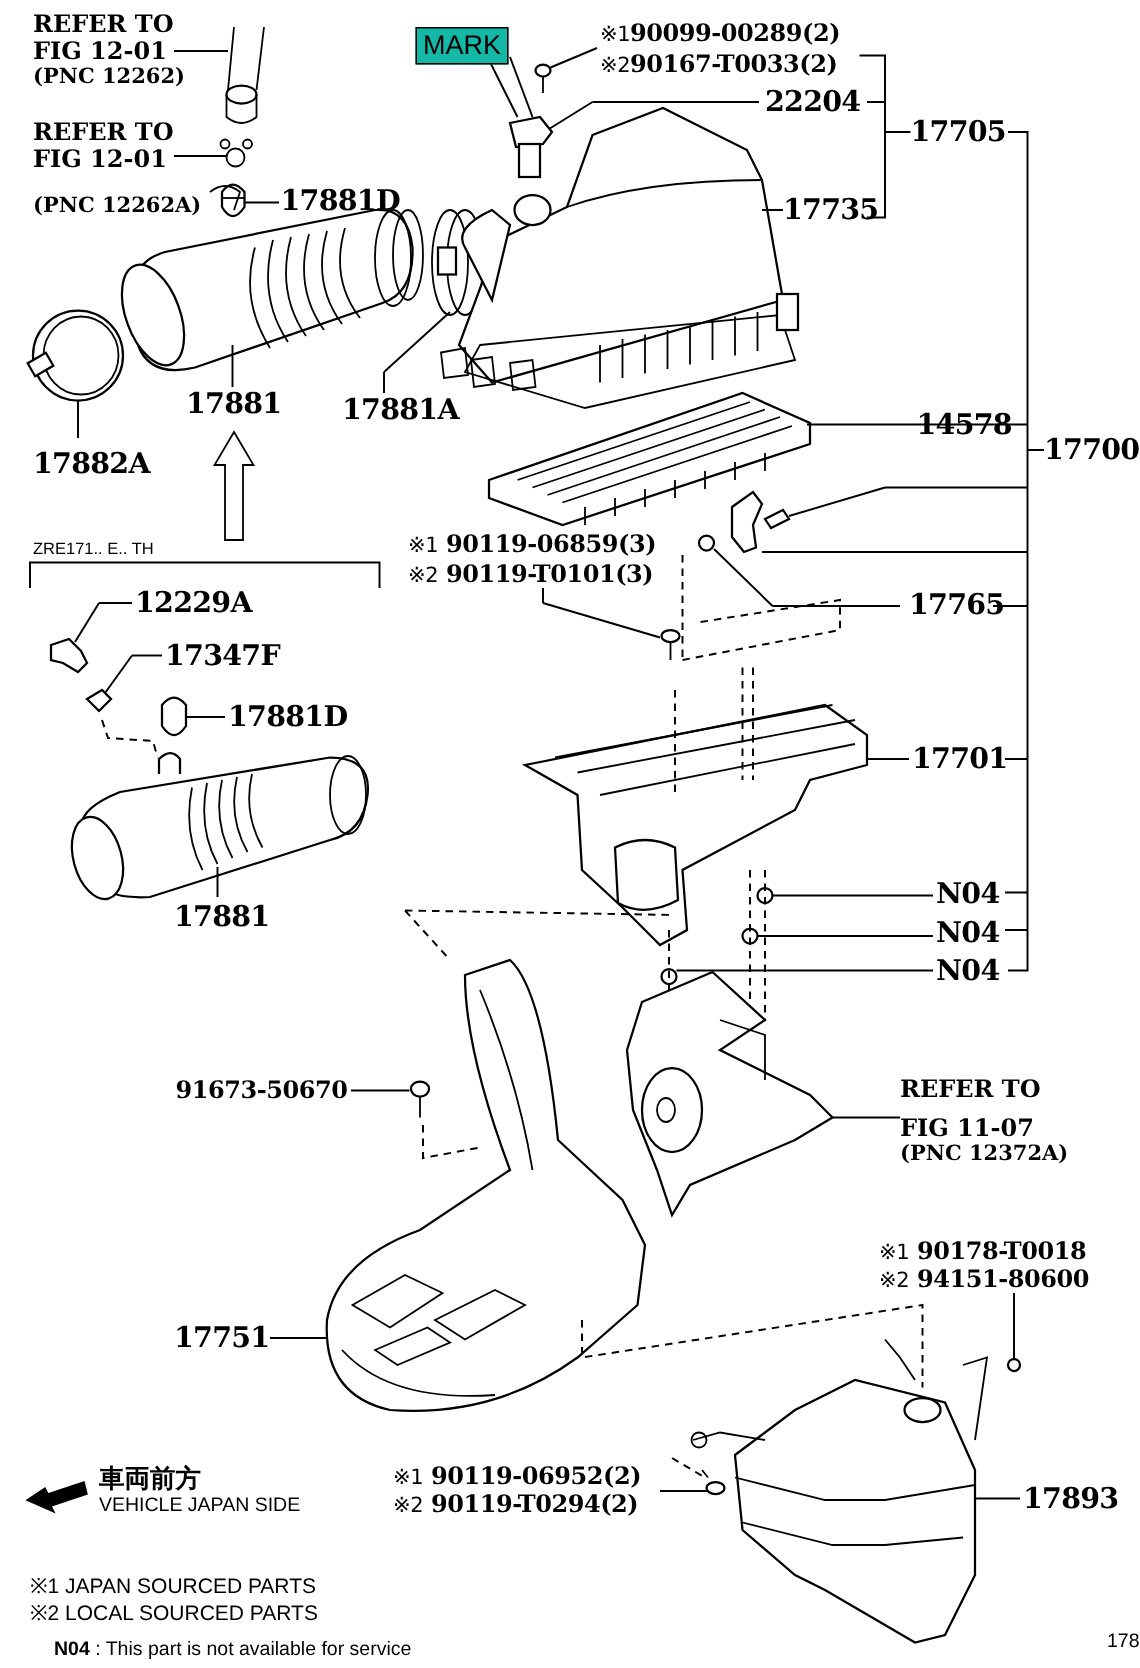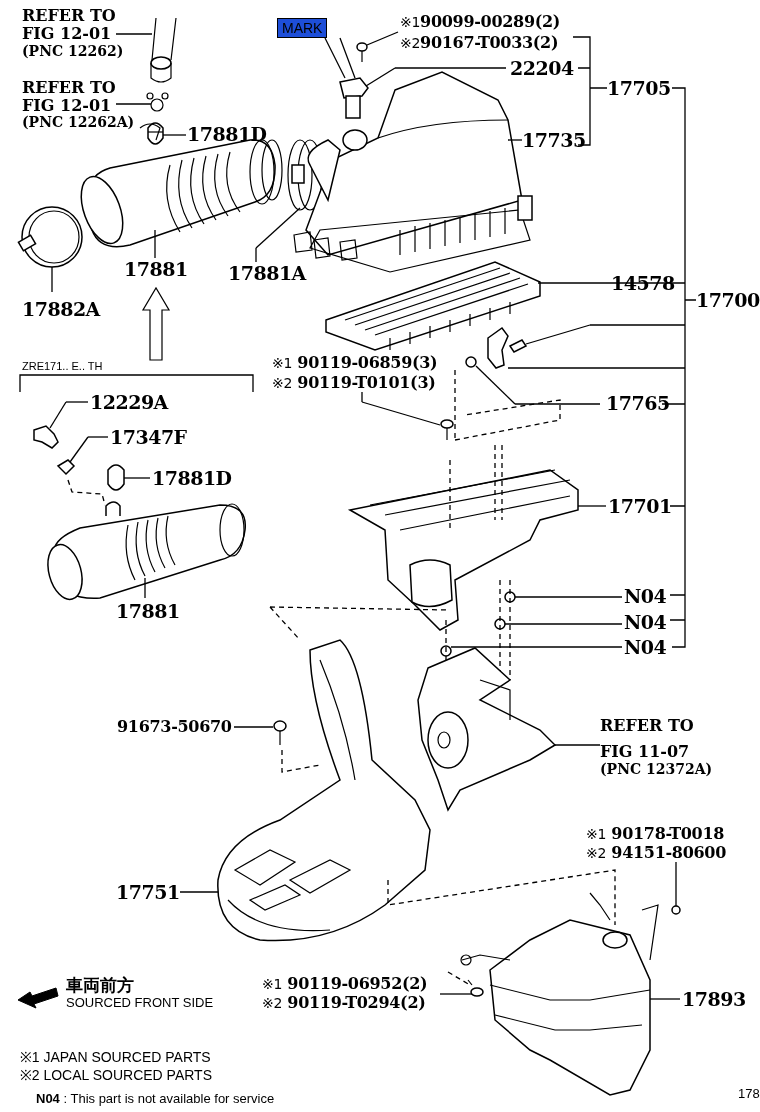--- a/index.html
+++ b/index.html
@@ -5,21 +5,21 @@
   html, body { margin:0; padding:0; background:#ffffff; }
   body { width:760px; height:1112px; position:relative; overflow:hidden; font-family:"DejaVu Sans", sans-serif; color:#000; }
   #canvas { position:absolute; left:10px; top:0; width:608px; height:1112px; }
   .lbl { position:absolute; white-space:nowrap; font-family:"DejaVu Serif", serif; font-weight:bold; color:#000; line-height:1; }
   .big { font-size:19px; letter-spacing:-0.5px; }
   .mid { font-size:16px; letter-spacing:-0.3px; }
   .ref { font-size:16px; letter-spacing:0px; }
   .sans { font-family:"Liberation Sans", sans-serif; font-weight:normal; }
   .sansb { font-family:"Liberation Sans", sans-serif; font-weight:bold; }
   .kome { font-family:"DejaVu Sans", sans-serif; font-weight:normal; font-size:14px; }
-  .markbox { position:absolute; border:1.5px solid #000; padding:1px 4px; font-family:"Liberation Sans", sans-serif; font-size:14px; background:#1d4ed8; }
+  .markbox { position:absolute; border:1.5px solid #000; padding:1px 4px; font-family:"Liberation Sans", sans-serif; font-size:18px; background:#14b8a6; }
   svg .ln { stroke:#000; stroke-width:1.3; fill:none; }
   svg .dash { stroke:#000; stroke-width:1.3; fill:none; stroke-dasharray:5 4; }
   svg .part { stroke:#000; stroke-width:1.5; fill:#fff; }
   svg .partn { stroke:#000; stroke-width:1.2; fill:none; }
 </style>
 </head>
 <body>
 
 <div id="canvas">
 <svg width="760" height="1112" viewBox="0 0 760 1112" xmlns="http://www.w3.org/2000/svg">
@@ -224,21 +224,21 @@
 
 
 <div class="lbl ref" style="left:12px;top:8px;">
   <div>REFER TO</div>
   <div style="margin-top:2px;">FIG 12-01</div>
   <div style="font-size:14px;margin-top:2px;">(PNC 12262)</div>
 </div>
 <div class="lbl ref" style="left:12px;top:80px;">
   <div>REFER TO</div>
   <div style="margin-top:2px;">FIG 12-01</div>
-  <div style="font-size:14px;margin-top:1px;">(PNC 12262A)</div>
+  <div style="font-size:14px;margin-top:16px;">(PNC 12262A)</div>
 </div>
 <div class="lbl big" style="left:177px;top:125px;">17881D</div>
 <div class="lbl big" style="left:114px;top:260px;">17881</div>
 <div class="lbl big" style="left:218px;top:264px;">17881A</div>
 <div class="lbl big" style="left:12px;top:300px;">17882A</div>
 
 <div class="markbox" style="left:267px;top:18px;">MARK</div>
 <div class="lbl mid" style="left:390px;top:14px;"><span class="kome">※1</span><span>90099-00289(2)</span></div>
 <div class="lbl mid" style="left:390px;top:35px;"><span class="kome">※2</span><span>90167-T0033(2)</span></div>
 <div class="lbl big" style="left:500px;top:59px;">22204</div>
@@ -273,21 +273,21 @@
 
 <div class="lbl mid" style="left:576px;top:826px;"><span class="kome">※1</span> <span>90178-T0018</span></div>
 <div class="lbl mid" style="left:576px;top:845px;"><span class="kome">※2</span> <span>94151-80600</span></div>
 
 <div class="lbl mid" style="left:252px;top:976px;"><span class="kome">※1</span> <span>90119-06952(2)</span></div>
 <div class="lbl mid" style="left:252px;top:995px;"><span class="kome">※2</span> <span>90119-T0294(2)</span></div>
 <div class="lbl big" style="left:672px;top:990px;">17893</div>
 
 
 <div class="lbl sans" style="left:56px;top:977px;font-size:17px;font-weight:bold;">車両前方</div>
-<div class="lbl sans" style="left:56px;top:996px;font-size:13px;">SOURCED FRONT SIDE</div>
+<div class="lbl sans" style="left:56px;top:996px;font-size:13px;">VEHICLE JAPAN SIDE</div>
 
 
 <div class="lbl sans" style="left:10px;top:1050px;font-size:14px;"><span>※1</span> <span>JAPAN SOURCED PARTS</span></div>
 <div class="lbl sans" style="left:10px;top:1068px;font-size:14px;"><span>※2</span> <span>LOCAL SOURCED PARTS</span></div>
 <div class="lbl sans" style="left:10px;top:1092px;font-size:13px;padding-left:16px;"><span class="sansb">N04</span> <span>: This part is not available for service</span></div>
 
 <div class="lbl sans" style="left:696px;top:1087px;font-size:13px;margin-left:32px;">178165C</div>
 </div>
 
 </body></html>

